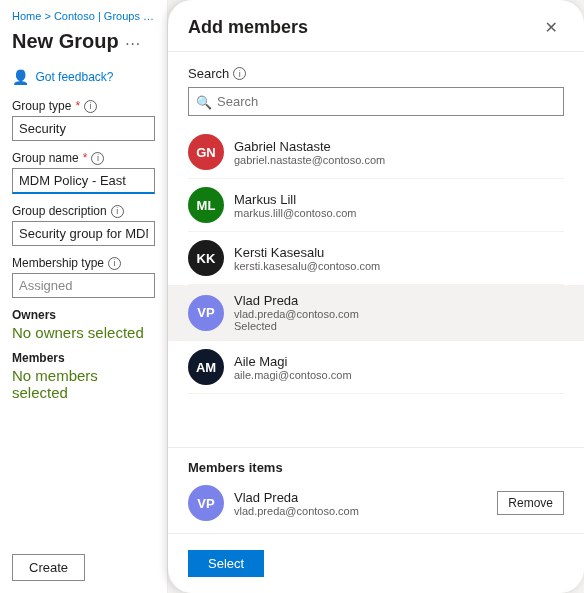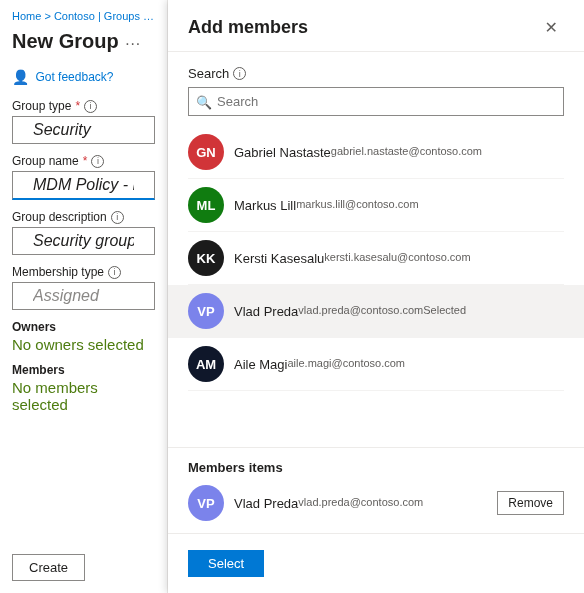--- a/index.html
+++ b/index.html
@@ -92,26 +92,25 @@
       display: inline-flex;
       align-items: center;
       justify-content: center;
       font-size: 9px;
       color: #605e5c;
       cursor: pointer;
     }
 
     .form-input {
       width: 100%;
-      padding: 4px 20px;
+      padding: 4px 6px;
       border: 1px solid #8a8886;
-      font-size: 16px;
-      color: #201f1e;
-      background: #fff;
-      font-style: italic;
+      font-size: 13px;
+      color: #201f1e;
+      background: #fff;
     }
 
     .form-input.active {
       border-bottom: 2px solid #0078d4;
       border-top: 1px solid #8a8886;
       border-left: 1px solid #8a8886;
       border-right: 1px solid #8a8886;
     }
 
     .link-text {
@@ -142,20 +141,21 @@
     
     .modal-overlay {
       position: absolute;
       top: 0; left: 168px;
       width: 416px;
       height: 593px;
       background: #fff;
       box-shadow: -2px 0 8px rgba(0,0,0,0.15);
       display: flex;
       flex-direction: column;
+      border-radius: 24px;
     }
 
     .modal-header {
       display: flex;
       align-items: center;
       justify-content: space-between;
       padding: 16px 20px 12px 20px;
       border-bottom: 1px solid #edebe9;
     }
 
@@ -244,21 +244,21 @@
       align-items: center;
       justify-content: center;
       color: #fff;
       font-size: 13px;
       font-weight: 600;
       flex-shrink: 0;
     }
 
     .user-info {
       display: flex;
-      flex-direction: row;
+      flex-direction: column;
       justify-content: space-between;
     }
 
     .user-name {
       font-size: 13px;
       color: #201f1e;
       font-weight: 500;
     }
 
     .user-email {

